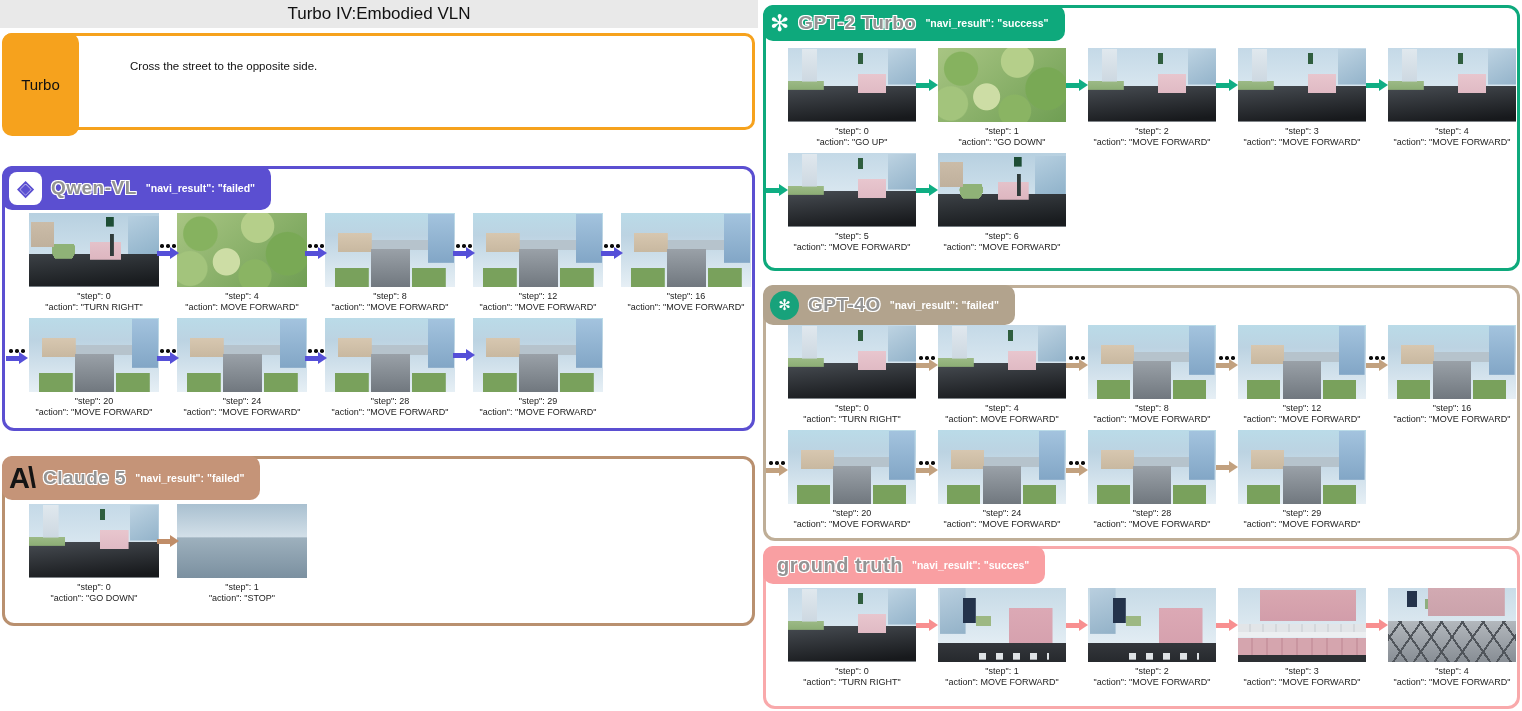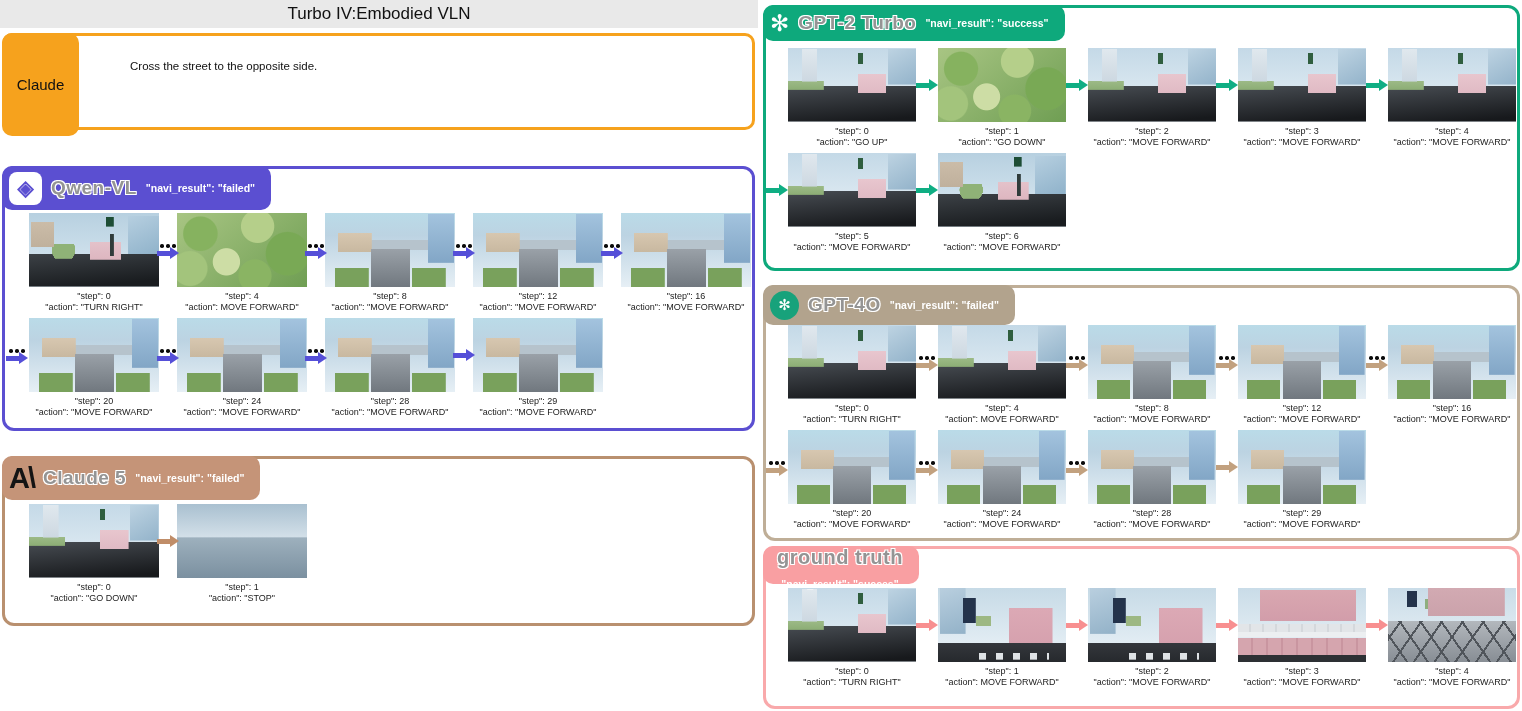--- a/index.html
+++ b/index.html
@@ -21,21 +21,21 @@
   .panel-claude-3    { left: 2px;   top: 456px; width: 753px; height: 170px; }
   .panel-gpt-4-turbo { left: 763px; top: 5px;   width: 757px; height: 266px; }
   .panel-gpt-4o      { left: 763px; top: 285px; width: 757px; height: 256px; }
   .panel-ground-truth{ left: 763px; top: 546px; width: 757px; height: 163px; }
 
   .model-badge { position: absolute; left: -3px; top: -3px; height: 44px; display: flex;
     align-items: center; gap: 9px; padding: 0 16px 0 7px; background: var(--badge);
     border-radius: 10px; white-space: nowrap; }
   .panel-gpt-4-turbo .model-badge { height: 36px; }
   .panel-gpt-4o .model-badge { height: 40px; }
-  .panel-ground-truth .model-badge { height: 38px; padding-left: 14px; flex-direction: column; }
+  .panel-ground-truth .model-badge { height: 38px; padding-left: 14px; }
 
   .model-name { font-size: 19px; font-weight: 600; letter-spacing: .5px; color: #949494;
     text-shadow: -1px -1px 0 #fff, 1px -1px 0 #fff, -1px 1px 0 #fff, 1px 1px 0 #fff; }
   .panel-ground-truth .model-name { font-size: 20px; }
   .navi { font-size: 10.5px; font-weight: 700; color: #fff; }
 
   .logo-qwen { width: 33px; height: 33px; background: #fff; border-radius: 8px; color: #5b4fd1;
     font-size: 21px; font-weight: 700; display: flex; align-items: center; justify-content: center; }
   .logo-anthropic { color: #141414; font-size: 29px; font-weight: 700; letter-spacing: -2px; line-height: 1; }
   .logo-openai-white { color: #fff; font-size: 23px; line-height: 1; }
@@ -128,21 +128,21 @@
     linear-gradient(#24334b,#24334b) 16% 6%/8% 22% no-repeat,
     linear-gradient(#8fae7e,#8fae7e) 32% 18%/10% 14% no-repeat,
     linear-gradient(180deg,#c9dce8,#eef4f8); }
 </style>
 </head>
 <body>
 
 <div class="canvas">
   <div class="task-header">Turbo IV:Embodied VLN</div>
   <div class="prompt-box">
-    <div class="prompt-label">Claude</div>
+    <div class="prompt-label">Turbo</div>
     <div class="prompt-text">Cross the street to the opposite side.</div>
   </div>
   <div id="panels-root">
       <div class="panel panel-qwen-vl col-left" style="--border: #5b4fd1; --badge: #5b4fd1; --arrow: #554fd8;">
         <div class="model-badge">
           <div class="logo-qwen">◈</div>
           <span class="model-name">Qwen-VL</span>
           <span class="navi">"navi_result": "failed"</span>
         </div>
         <div class="rows">

